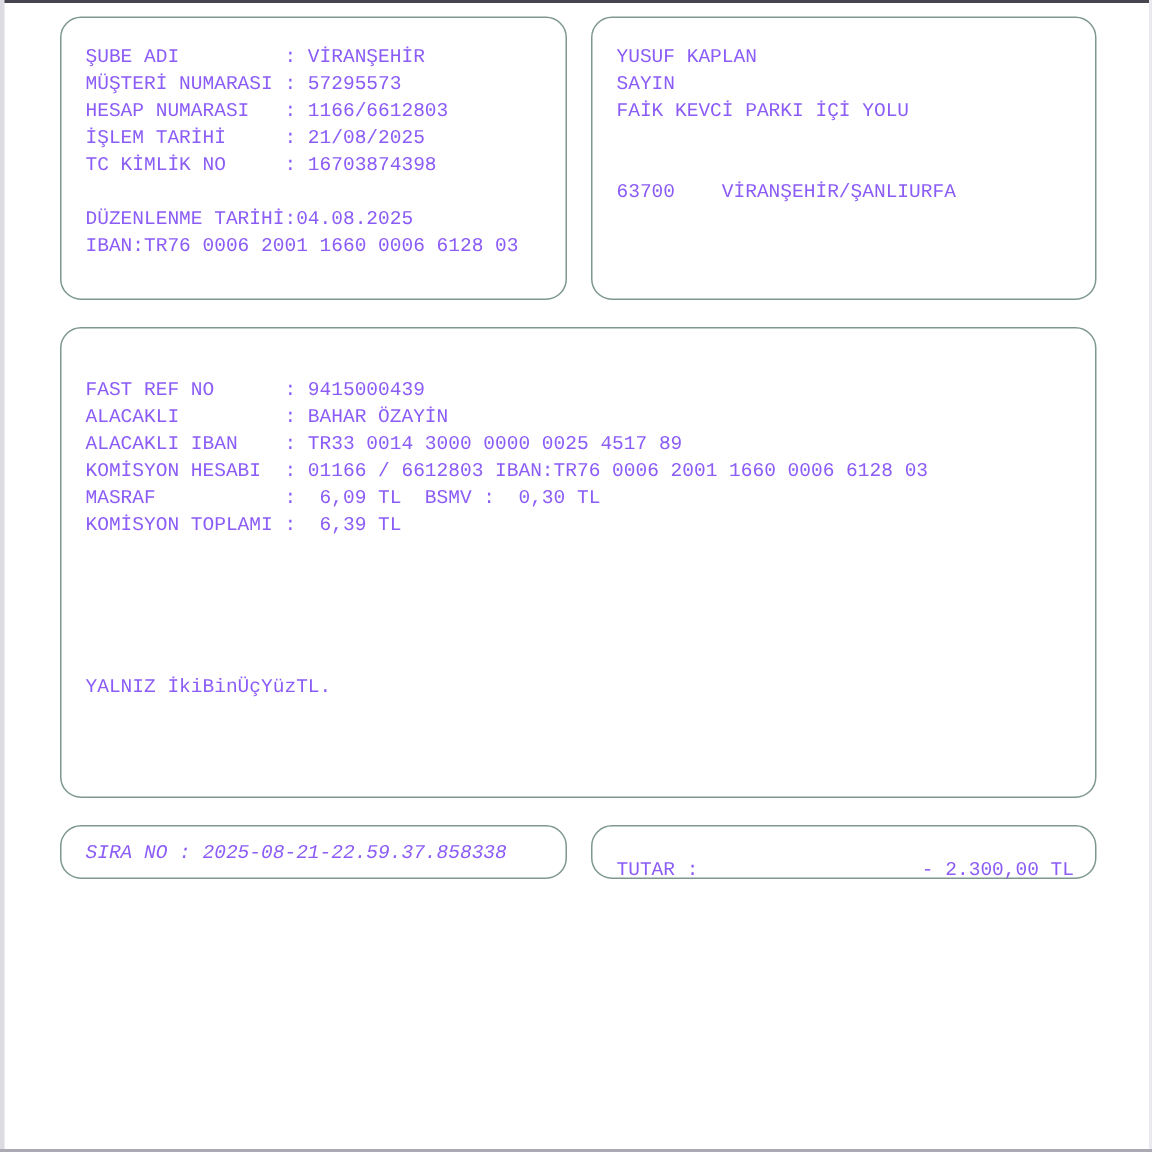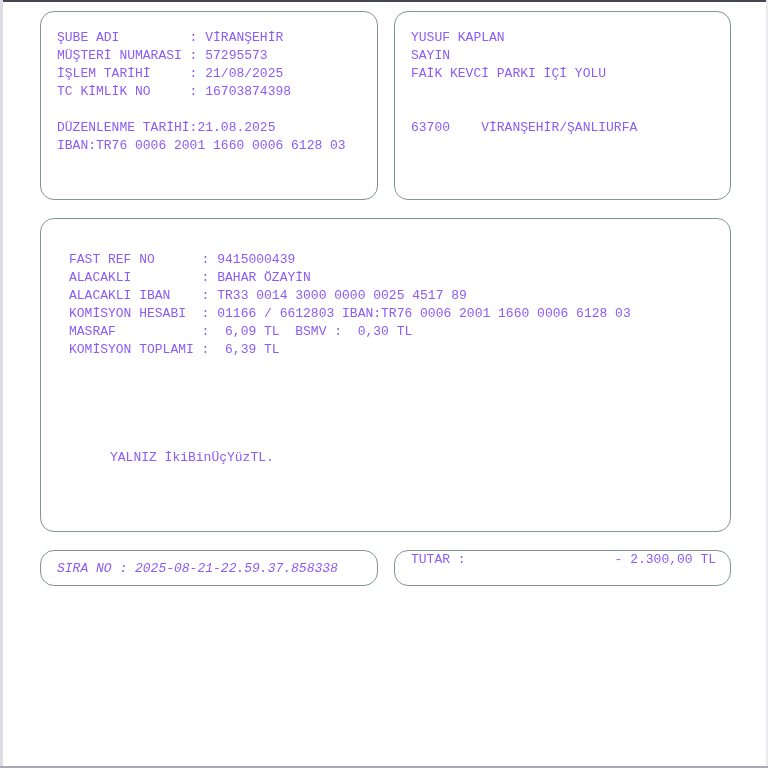--- a/index.html
+++ b/index.html
@@ -21,52 +21,53 @@
   .edge-right  { position: absolute; top: 0; right: 0; width: 2px; height: 768px; background: #e9e9ef; }
 
   .rbox {
     position: absolute;
     border: 1px solid #7e988f;
     border-radius: 14px;
     background: #ffffff;
   }
   .box-account   { left: 40px;  top: 11px;  width: 338px; height: 189px; padding: 17px 10px 0 16px; }
   .box-recipient { left: 394px; top: 11px;  width: 337px; height: 189px; padding: 17px 10px 0 16px; }
-  .box-detail    { left: 40px;  top: 218px; width: 691px; height: 314px; padding: 32px 10px 0 28px; }
+  .box-detail    { left: 40px;  top: 218px; width: 691px; height: 314px; padding: 32px 10px 0 16px; }
   .box-sira      { left: 40px;  top: 550px; width: 338px; height: 36px;  padding: 9px 14px 8px 16px; font-style: italic; }
-  .box-tutar     { left: 394px; top: 550px; width: 337px; height: 36px;  padding: 0 14px 0 16px;
+  .box-tutar     { left: 394px; top: 550px; width: 337px; height: 36px;  padding: 20px 14px 0 16px;
                    display: flex; justify-content: space-between; }
 
   .line {
     white-space: pre;
     font-size: 13px;
     line-height: 18px;
     height: 18px;
     color: #8b5cf6;
     letter-spacing: 0;
   }
-  .amount-words { margin-top: 90px; margin-left: 41px; }
+  .amount-words { margin-top: 90px; }
 </style>
 </head>
 <body>
 
 <div class="page">
 
   <div class="edge-top"></div>
   <div class="edge-left"></div>
   <div class="edge-right"></div>
   <div class="edge-bottom"></div>
 
   <div class="rbox box-account">
     <div class="line">ŞUBE ADI         : VİRANŞEHİR</div>
     <div class="line">MÜŞTERİ NUMARASI : 57295573</div>
+    <div class="line">HESAP NUMARASI   : 1166/6612803</div>
     <div class="line">İŞLEM TARİHİ     : 21/08/2025</div>
     <div class="line">TC KİMLİK NO     : 16703874398</div>
     <div class="line"></div>
-    <div class="line">DÜZENLENME TARİHİ:21.08.2025</div>
+    <div class="line">DÜZENLENME TARİHİ:04.08.2025</div>
     <div class="line">IBAN:TR76 0006 2001 1660 0006 6128 03</div>
   </div>
 
   <div class="rbox box-recipient">
     <div class="line">YUSUF KAPLAN</div>
     <div class="line">SAYIN</div>
     <div class="line">FAİK KEVCİ PARKI İÇİ YOLU</div>
     <div class="line"></div>
     <div class="line"></div>
     <div class="line">63700    VİRANŞEHİR/ŞANLIURFA</div>

